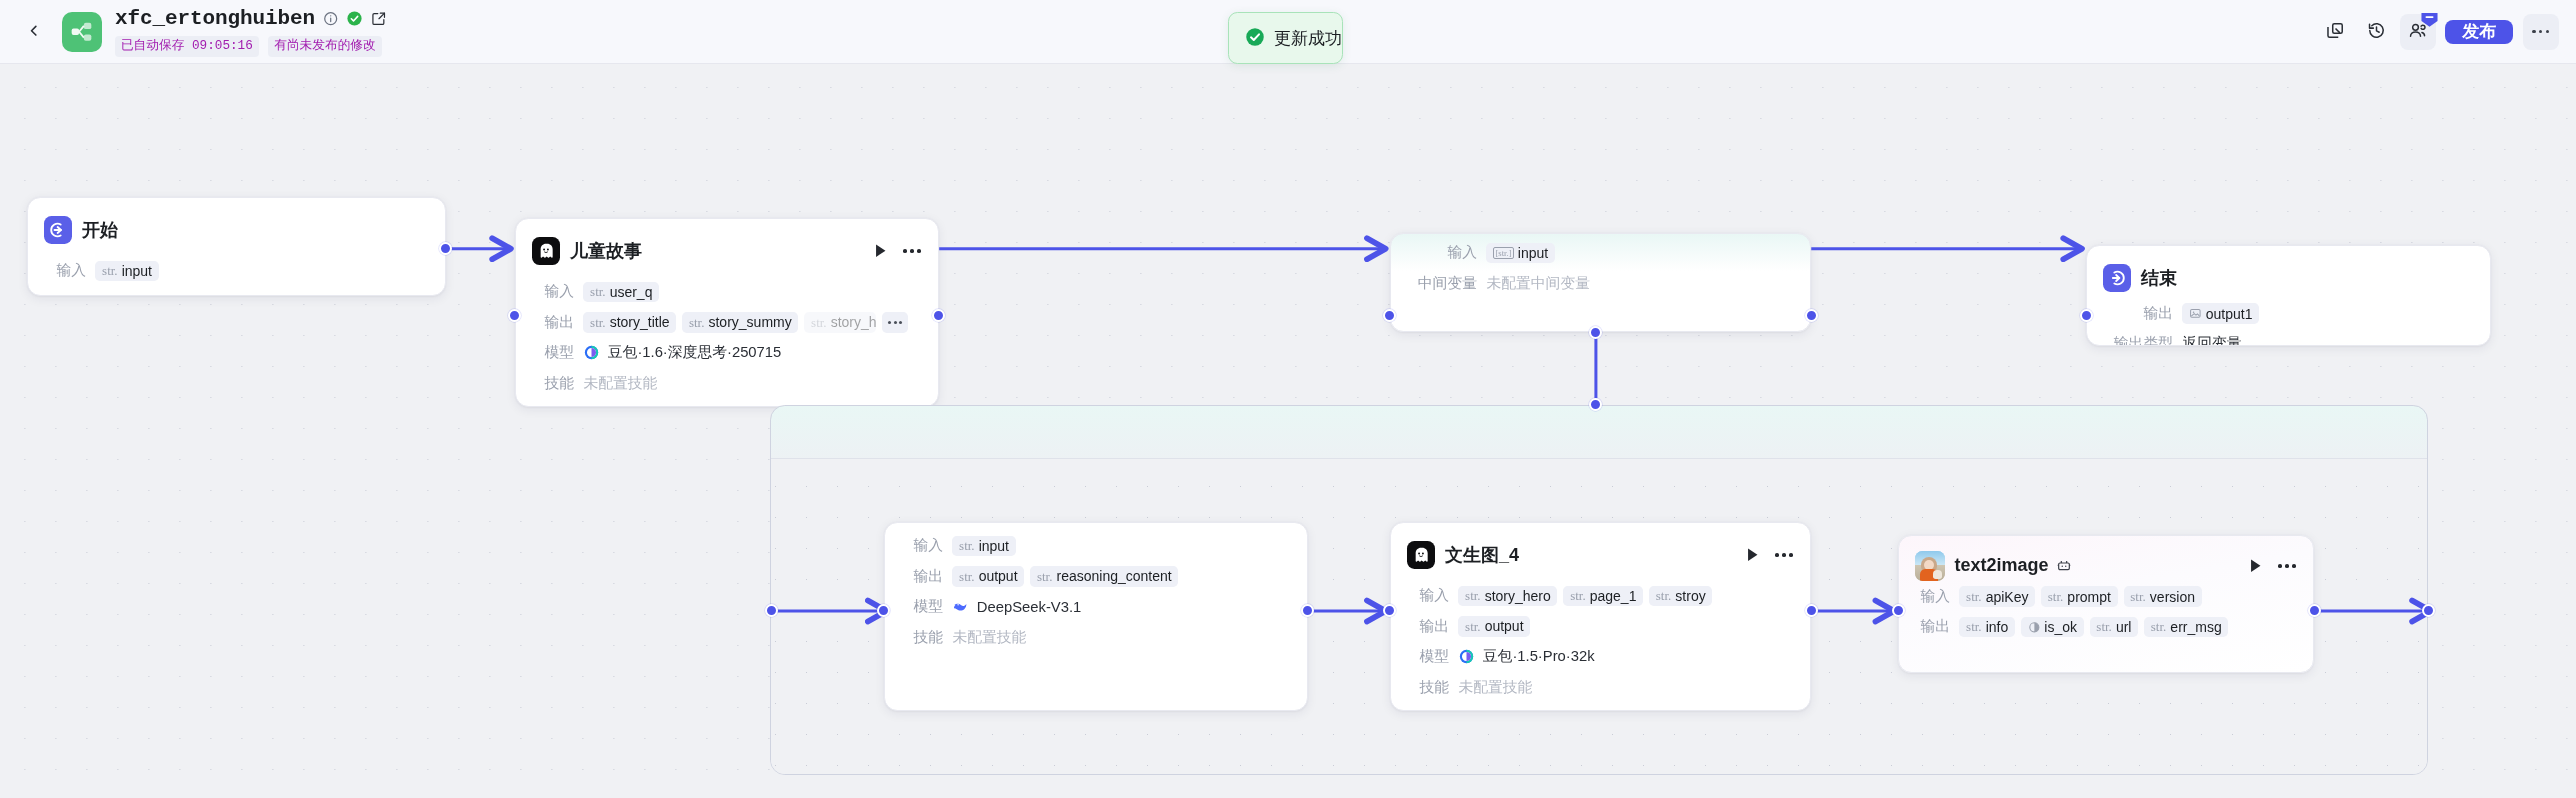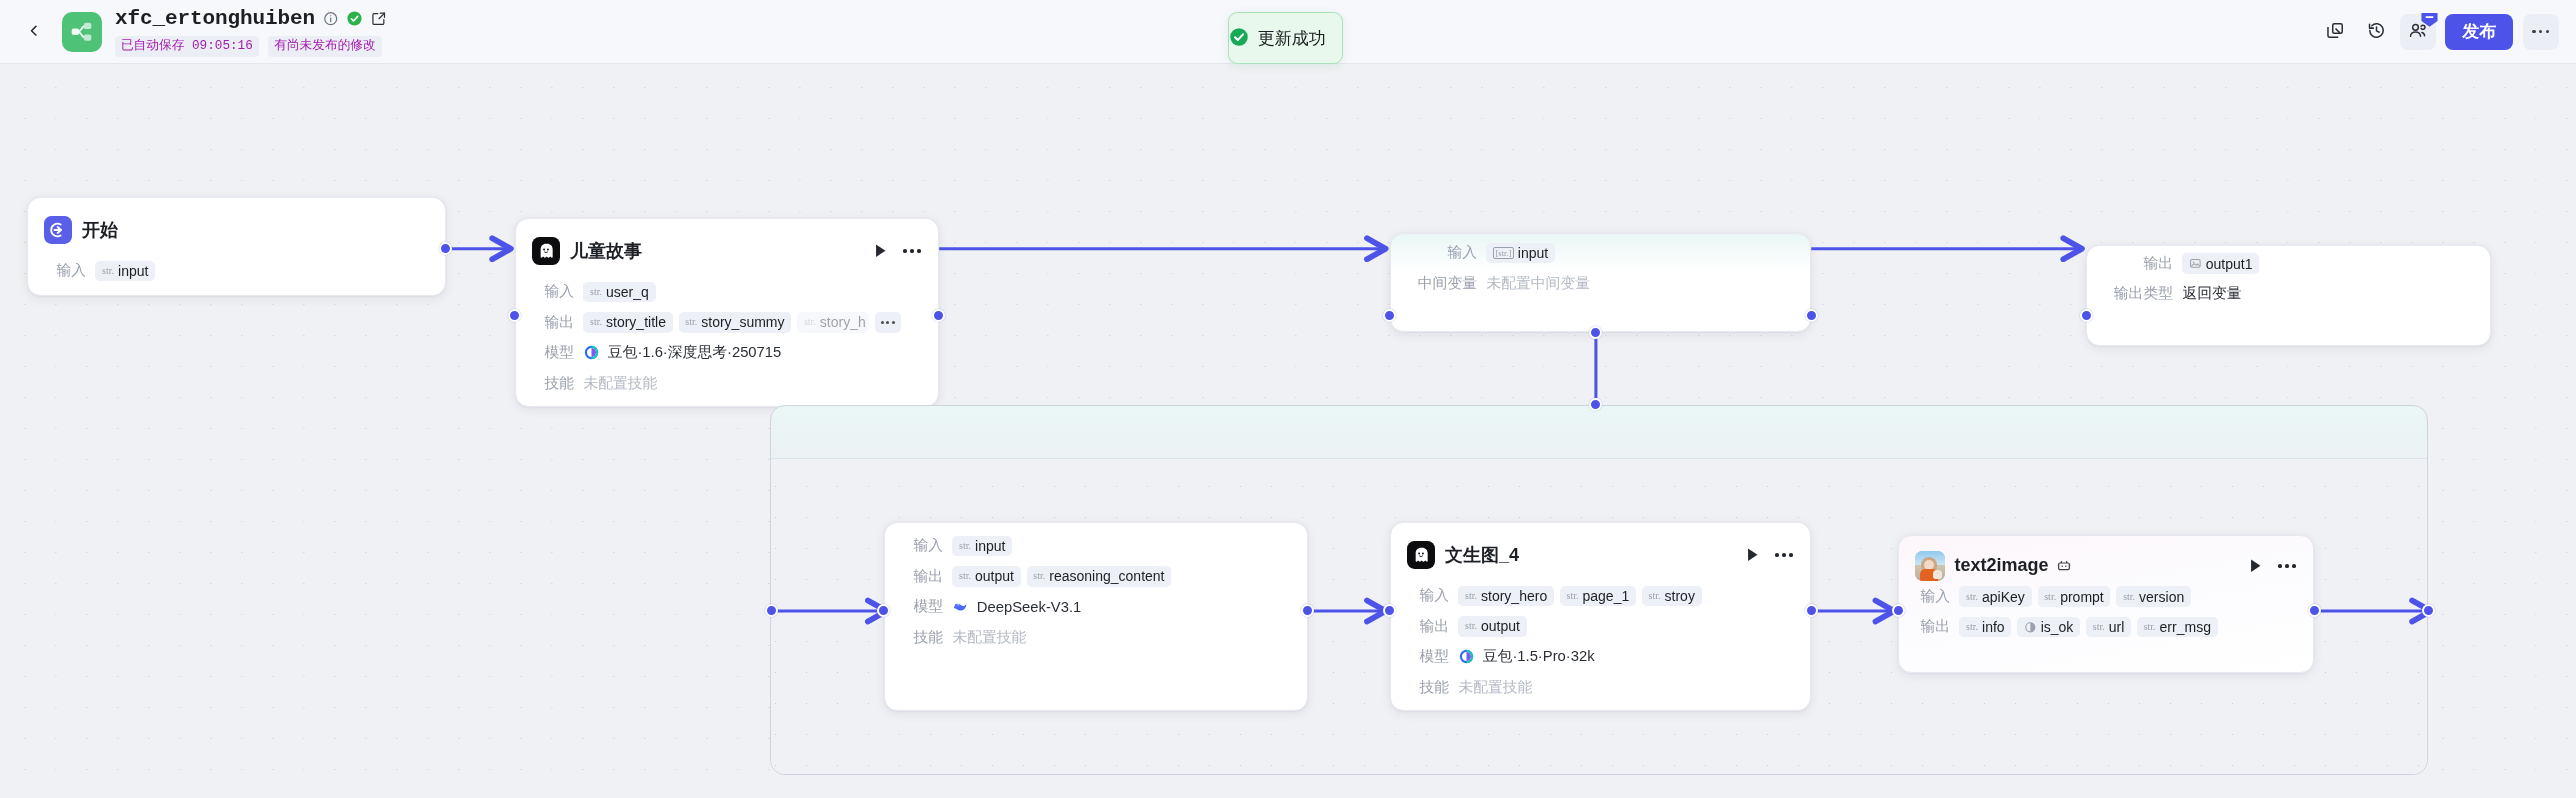--- a/index.html
+++ b/index.html
@@ -57,42 +57,42 @@
     display: flex; align-items: center; justify-content: center;
     cursor: pointer; position: relative; background: transparent;
   }
   .tb-icon-btn svg { width: 19px; height: 19px; }
   .tb-icon-btn.filled { background: #eceef5; }
   .badge-tip {
     position: absolute; top: -3.4px; right: -2px;
     width: 17.4px; height: 14.8px;
   }
   .publish-btn {
-    height: 36px; padding: 0 17px; border-radius: 8px;
+    height: 24px; padding: 0 17px; border-radius: 8px;
     background: #4d53e8; color: #fff;
     font-size: 17px; font-weight: 700;
     display: flex; align-items: center; justify-content: center;
     cursor: pointer; border: none; margin: 0 4px;
     font-family: inherit;
   }
   .more-btn {
     width: 36px; height: 36px; border-radius: 8px;
     background: #eceef5; cursor: pointer;
     display: flex; align-items: center; justify-content: center;
     gap: 3.4px;
   }
   .dot3 { width: 3.4px; height: 3.4px; border-radius: 50%; background: #3c4049; }
 
   
   .toast {
     position: absolute; top: 12px; left: 1228px;
     width: 115px; height: 52px;
     background: #e8f8ec; border: 0.7px solid #a8e3b9;
     border-radius: 9.4px;
-    display: flex; align-items: center; justify-content: flex-start;
+    display: flex; align-items: center; justify-content: flex-end;
     gap: 8.7px; z-index: 80;
     box-shadow: 0 2px 9.4px rgba(40,120,70,.10);
   }
   .toast svg { width: 20px; height: 20px; flex: 0 0 auto; }
   .toast-text { font-size: 17px; color: #1c1f23; font-weight: 400; }
 
   
   .canvas {
     position: absolute; top: 64px; left: 0;
     width: 2576px; height: 735px;
@@ -153,21 +153,21 @@
   .row-val { font-size: 14.8px; color: #2a2e35; display: flex; align-items: center; gap: 6px; flex-wrap: nowrap; }
   .row-val.muted { color: #b3b8c3; }
 
   
   .chip {
     display: inline-flex; align-items: center; gap: 4px;
     background: #eef0f7; border-radius: 4.7px;
     padding: 3.4px 6.7px; white-space: nowrap;
   }
   .chip .ty {
-    font-size: 10px; color: #9aa0ad; line-height: 1;
+    font-size: 13px; color: #9aa0ad; line-height: 1;
     font-family: "Liberation Serif", serif; font-style: normal;
   }
   .chip .ty.boxed {
     border: 1px solid #9aa0ad; border-radius: 2px;
     padding: 0.7px 1.3px; font-size: 8.7px;
   }
   .chip .nm { font-size: 14px; color: #1c1f23; line-height: 1; font-weight: 400; }
   .chip.fade { opacity: .42; max-width: 72px; overflow: hidden; }
   .chip-more {
     width: 25.5px; height: 21.5px; border-radius: 4.7px; background: #eef0f7;
@@ -482,20 +482,30 @@
         <span class="row-val muted">未配置中间变量</span>
       </div>
 
     </div>
   </div>
   <div class="port" style="left:1383px; top:245px;"></div>
   <div class="port" style="left:1805px; top:245px;"></div>
   <div class="port" style="left:1589px; top:262px;"></div>
 
   <div class="node" style="left:2086px; top:181px; width:405px; height:101px;">
+    <div class="node-head">
+      <span class="node-icon indigo">
+        <svg viewBox="0 0 24 24" fill="none" stroke="#fff" stroke-width="2.2" stroke-linecap="round" stroke-linejoin="round">
+            <path d="M7 12h7.8"></path>
+            <path d="M11 8.4 14.8 12 11 15.6"></path>
+            <path d="M8.8 5.4a7.6 7.6 0 1 1 0 13.2"></path>
+          </svg>
+      </span>
+      <span class="node-title">结束</span>
+    </div>
     <div class="node-body" style="padding-top:4px;">
       <div class="row">
         <span class="row-label wide">输出</span>
         <span class="row-val">
           <span class="chip">
             <span class="icon-img-sm">
               <svg viewBox="0 0 24 24" fill="none" stroke="#9aa0ad" stroke-width="1.9">
                   <rect x="3" y="4.5" width="18" height="15" rx="2.4"></rect>
                   <circle cx="8.6" cy="10" r="1.5" fill="#9aa0ad" stroke="none"></circle>
                   <path d="M4.4 17.4 9.8 12.4l3.4 3 2.8-2.4 3.6 3.6"></path>

